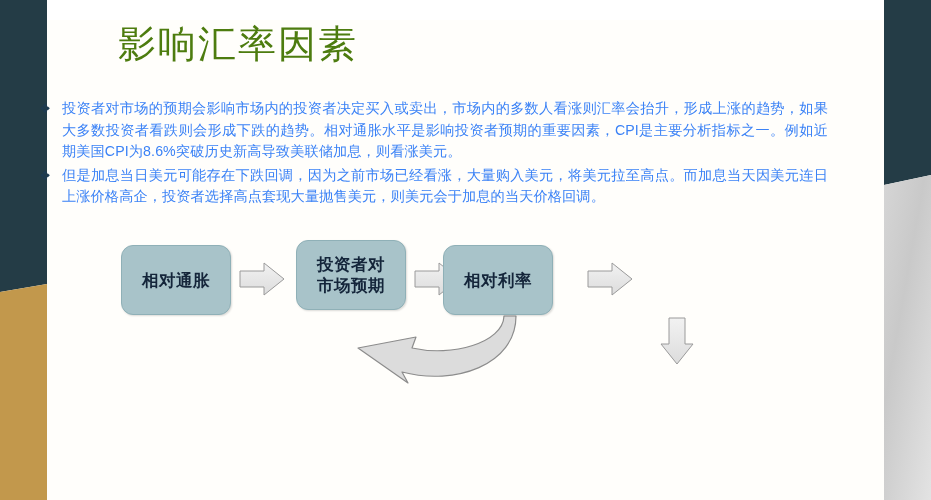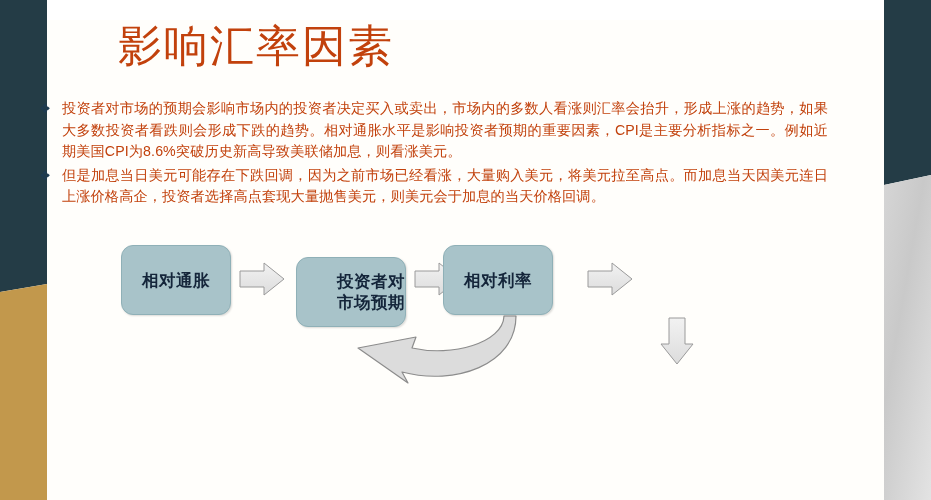--- a/index.html
+++ b/index.html
@@ -66,24 +66,24 @@
     width: 837px;
     height: 480px;
     background: #fffefb;
   }
 
   
   #title {
     position: absolute;
     left: 118px;
     top: 25px;
-    font-size: 44px;
+    font-size: 38px;
     line-height: 1;
     letter-spacing: 2px;
-    color: #c2410c;
+    color: #4d7c0f;
     font-family: "Liberation Serif", "DejaVu Serif", serif;
     font-weight: normal;
     white-space: nowrap;
   }
 
   
   #bullets {
     position: absolute;
     left: 28px;
     top: 98px;
@@ -97,21 +97,21 @@
   .bullet-mark {
     flex: 0 0 34px;
     color: #1f3b52;
     font-size: 13px;
     line-height: 21.5px;
     text-align: center;
     font-family: "DejaVu Sans", sans-serif;
   }
   .bullet-text {
     flex: 1 1 auto;
-    color: #c2410c;
+    color: #3b82f6;
     font-size: 14.2px;
     line-height: 21.5px;
     letter-spacing: .1px;
     text-align: justify;
     text-justify: inter-ideograph;
     font-weight: 500;
   }
 
   
   #flow {
@@ -192,21 +192,21 @@
            L 416,337
            L 412,348
            C 452,357 503,343 504,316
            Z" fill="#dcdcdc" stroke="#8c8c8c" stroke-width="1.2" stroke-linejoin="round"></path>
     </svg>
 
     <div class="node" style="left:121px; top:245px; width:108px; height:68px;">
       <span>相对通胀</span>
     </div>
 
-    <div class="node" style="left:296px; top:257px; width:108px; height:68px;justify-content:flex-end;">
+    <div class="node" style="left:296px; top:240px; width:108px; height:68px;">
       <span>投资者对
 市场预期</span>
     </div>
 
     <div class="node" style="left:443px; top:245px; width:108px; height:68px;">
       <span>相对利率</span>
     </div>
 
 
 

